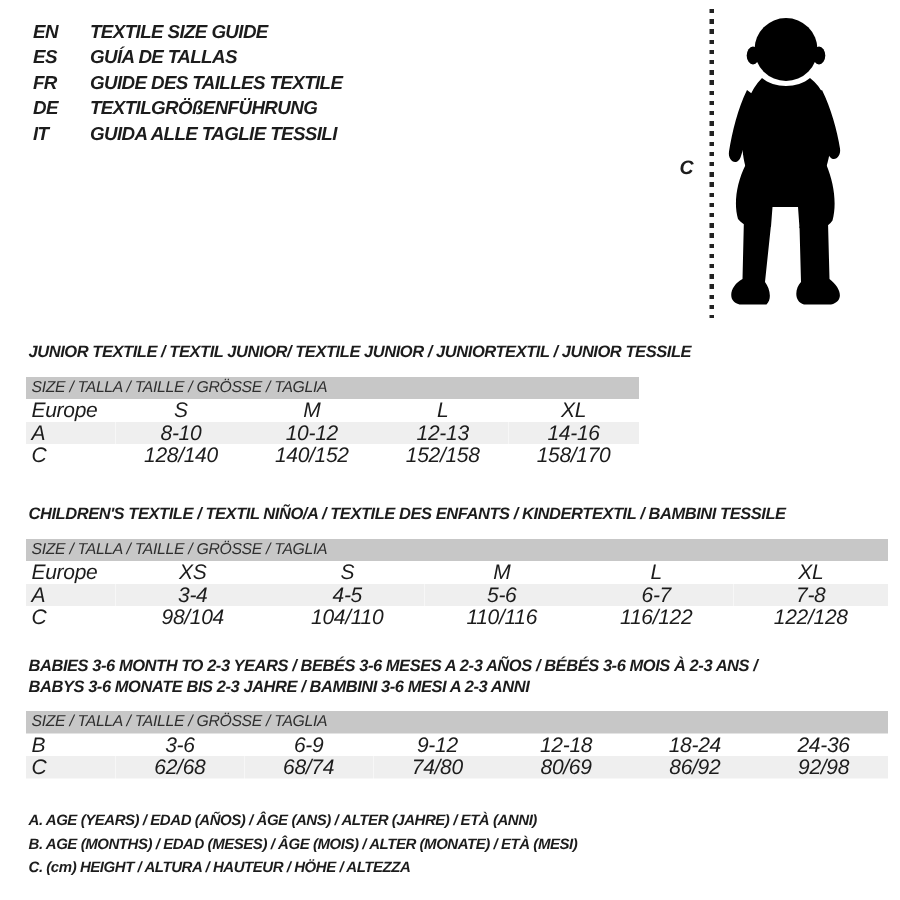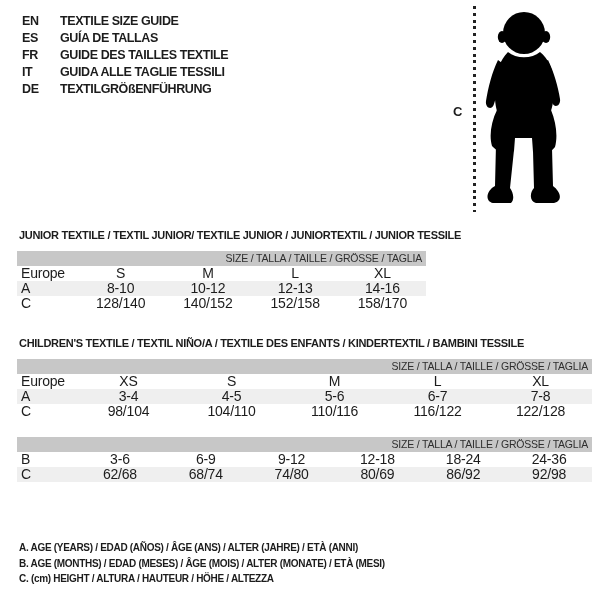--- a/index.html
+++ b/index.html
@@ -1,18 +1,18 @@
 <!DOCTYPE html>
 <html><head>
 <meta charset="utf-8">
 <style>
   html,body{margin:0;padding:0;background:#fff;}
   .canvas{
     position:relative;width:600px;height:600px;background:#fff;overflow:hidden;
-    font-family:"Liberation Sans", sans-serif;color:var(--ink,#1c1c1c);
+    font-family:"Liberation Sans", sans-serif;color:var(--ink,#1c1c1c);font-style:italic;
   }
   
   .lang-block{position:absolute;left:22px;top:13px;}
   .lang-row{display:flex;line-height:17px;font-size:12.5px;font-weight:bold;letter-spacing:-0.4px;}
   .lang-code{width:38px;flex:0 0 38px;}
   
   .size-line{
     position:absolute;left:473px;top:6px;width:2.5px;height:206px;
     background:repeating-linear-gradient(to bottom,#222 0 3px,transparent 3px 6.8px);
   }
@@ -26,21 +26,21 @@
   .t2{top:425px;}
   .section-title{
     margin:0 0 9px 2px;font-size:11px;font-weight:bold;line-height:14px;
     letter-spacing:-0.3px;white-space:pre-line;
   }
   table{border-collapse:collapse;table-layout:fixed;}
   .t0 table{width:409px;}
   .t1 table,.t2 table{width:575px;}
   th,td{height:15px;line-height:15px;padding:0 4px;font-weight:normal;overflow:hidden;}
   .size-bar th{
-    background:var(--bar,#c7c7c7);text-align:right;font-size:10.5px;color:#2e2e2e;
+    background:var(--bar,#c7c7c7);text-align:left;font-size:10.5px;color:#2e2e2e;
     letter-spacing:-0.2px;
   }
   td{font-size:14px;text-align:center;letter-spacing:-0.2px;}
   td:first-child{text-align:left;}
   col.label-col{width:60px;}
   tr.shaded{background:var(--shade,#efefef);}
   
   .notes{position:absolute;left:19px;top:540px;}
   .note-line{font-size:10px;font-weight:bold;line-height:15.5px;letter-spacing:-0.3px;}
 </style>
@@ -56,26 +56,26 @@
      </div>
       <div class="lang-row">
        <span class="lang-code">ES</span>
        <span class="lang-label">GUÍA DE TALLAS</span>
      </div>
       <div class="lang-row">
        <span class="lang-code">FR</span>
        <span class="lang-label">GUIDE DES TAILLES TEXTILE</span>
      </div>
       <div class="lang-row">
+       <span class="lang-code">DE</span>
+       <span class="lang-label">TEXTILGRÖßENFÜHRUNG</span>
+     </div>
+      <div class="lang-row">
        <span class="lang-code">IT</span>
        <span class="lang-label">GUIDA ALLE TAGLIE TESSILI</span>
-     </div>
-      <div class="lang-row">
-       <span class="lang-code">DE</span>
-       <span class="lang-label">TEXTILGRÖßENFÜHRUNG</span>
      </div>
     </div>
 
   <div class="size-line"></div>
   <span class="figure-label">C</span>
   <svg class="baby-svg" viewBox="0 0 86 196" aria-hidden="true">
     <g fill="#000">
       <circle cx="43" cy="23" r="21"></circle>
       <ellipse cx="21" cy="27" rx="4.2" ry="6"></ellipse>
       <ellipse cx="65" cy="27" rx="4.2" ry="6"></ellipse>
@@ -163,20 +163,22 @@
               <td>98/104</td>
               <td>104/110</td>
               <td>110/116</td>
               <td>116/122</td>
               <td>122/128</td>
             </tr>
        </tbody>
         </table>
      </section>
       <section class="table-section t2">
+       <h2 class="section-title">BABIES 3-6 MONTH TO 2-3 YEARS / BEBÉS 3-6 MESES A 2-3 AÑOS / BÉBÉS 3-6 MOIS À 2-3 ANS /
+BABYS 3-6 MONATE BIS 2-3 JAHRE / BAMBINI 3-6 MESI A 2-3 ANNI</h2>
        <table>
          <colgroup>
             <col class="label-col">
             <col>
             <col>
             <col>
             <col>
             <col>
             <col>
           </colgroup>

